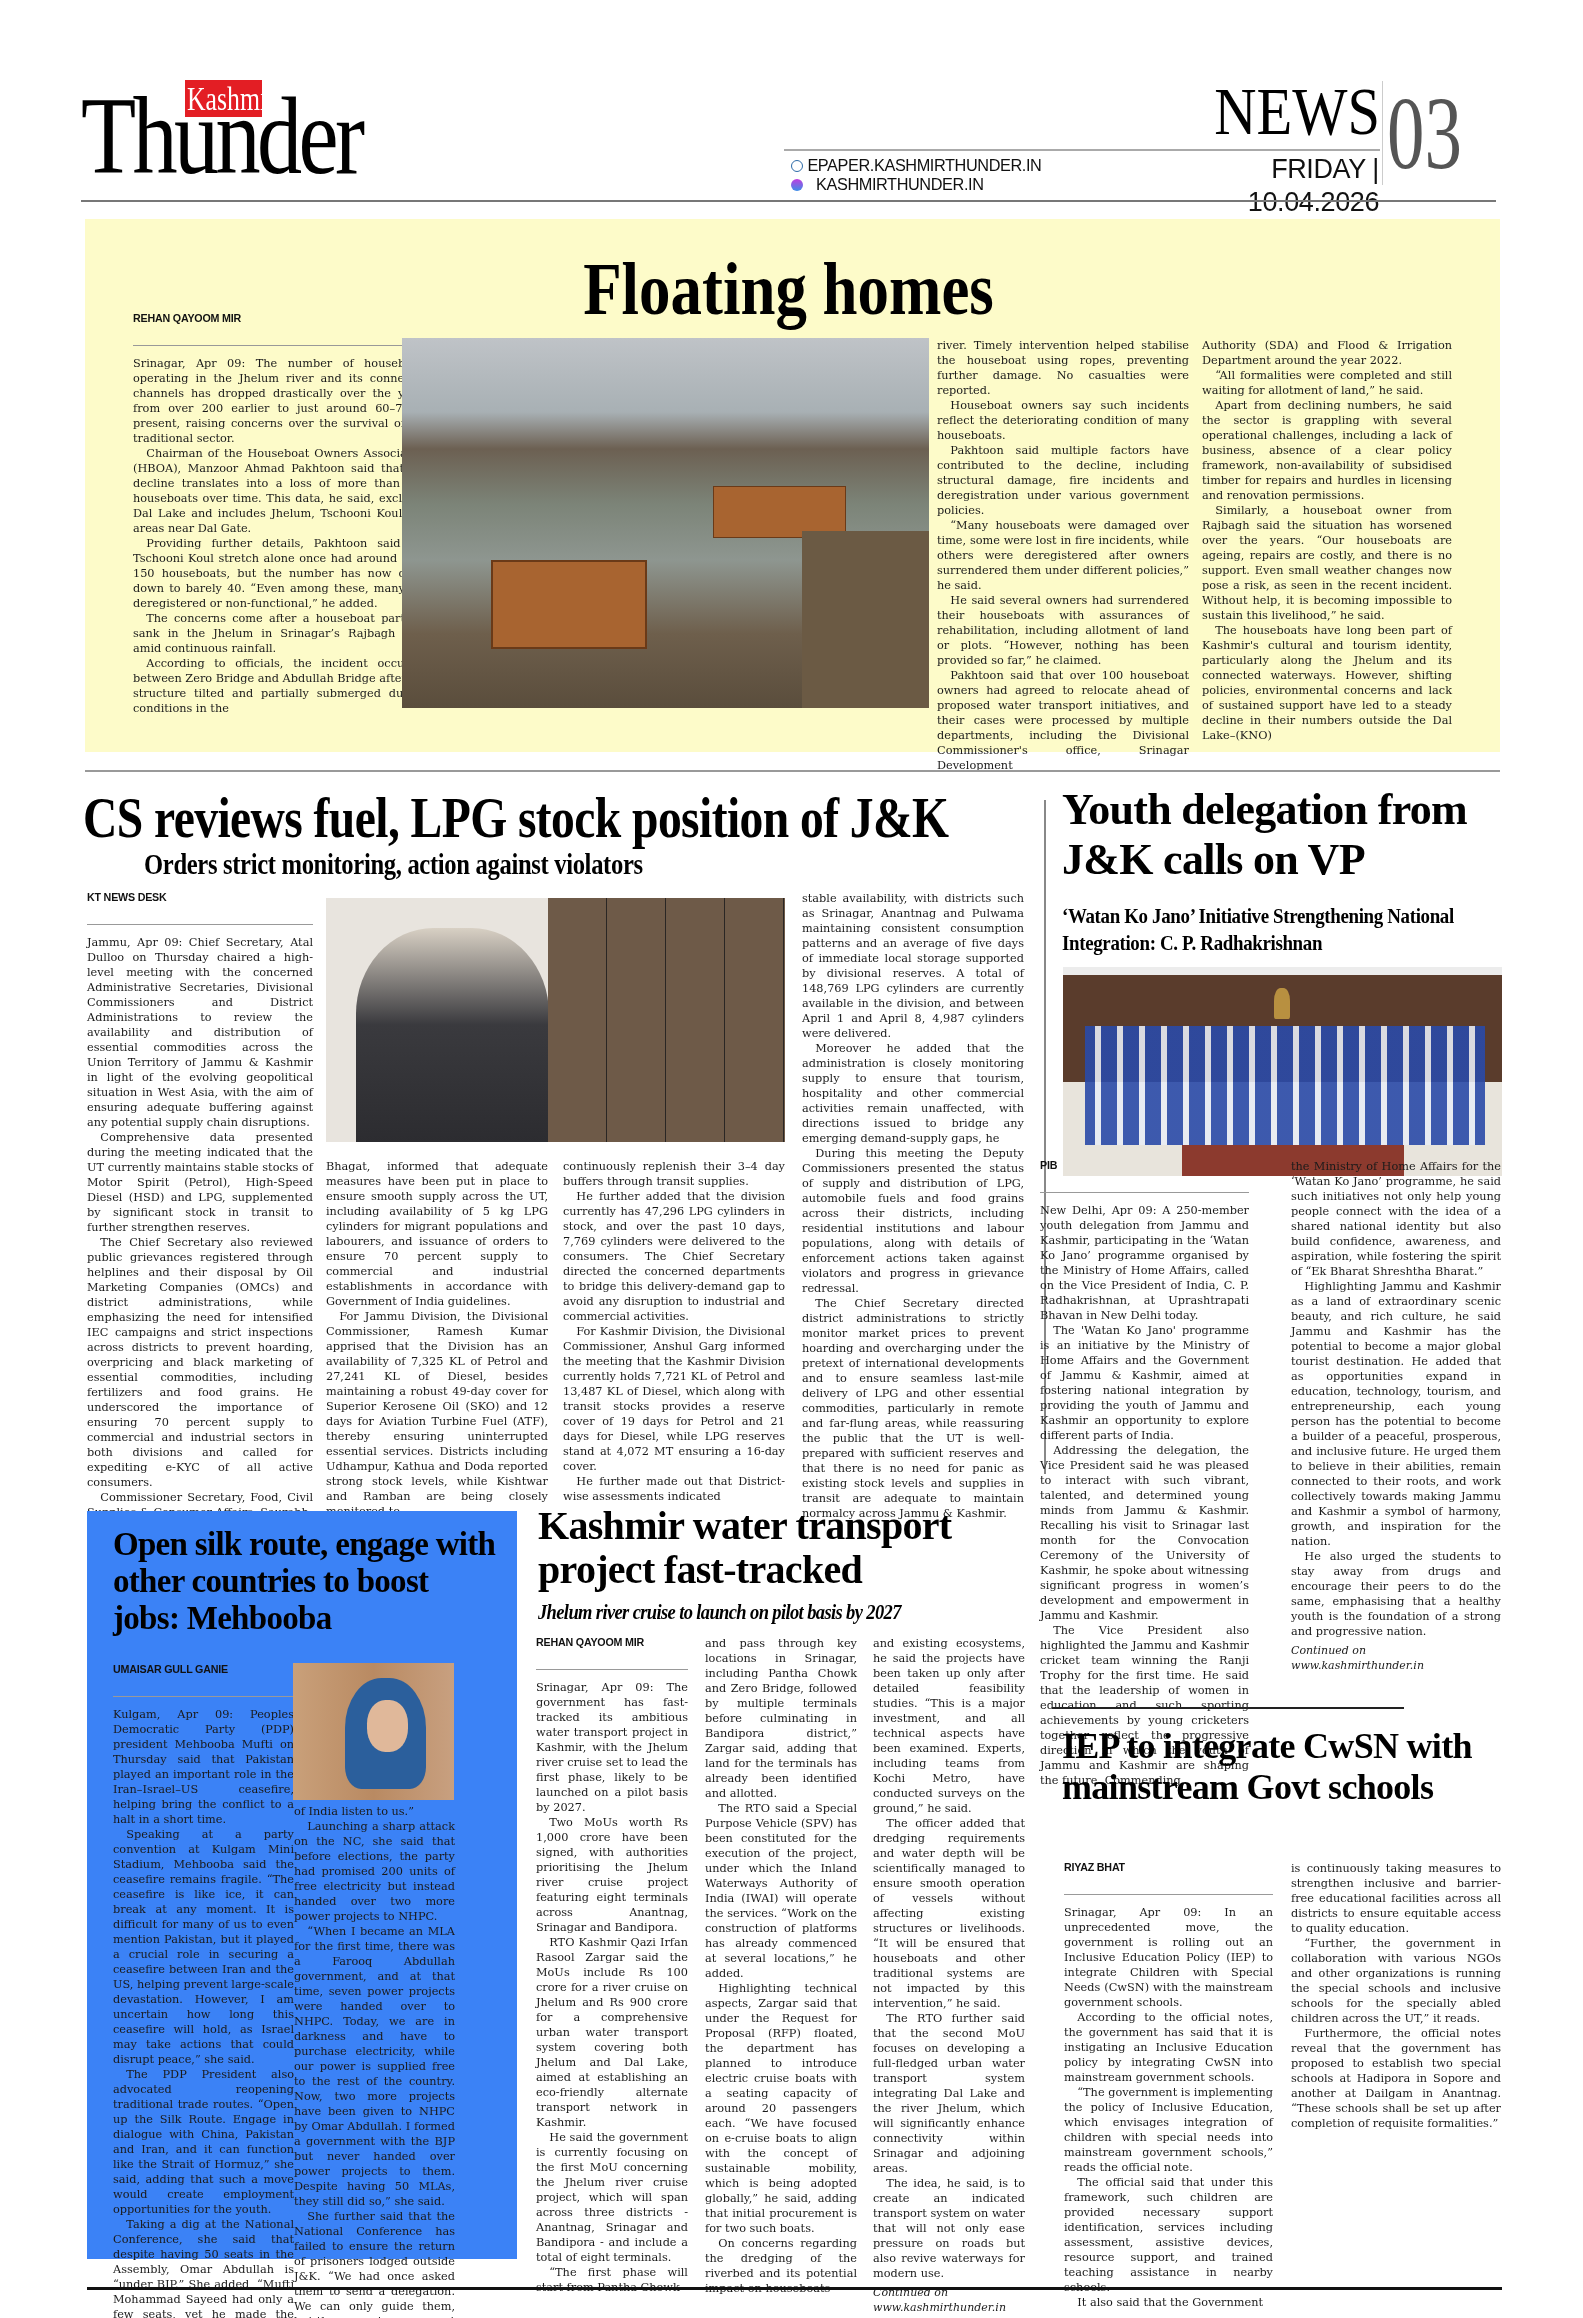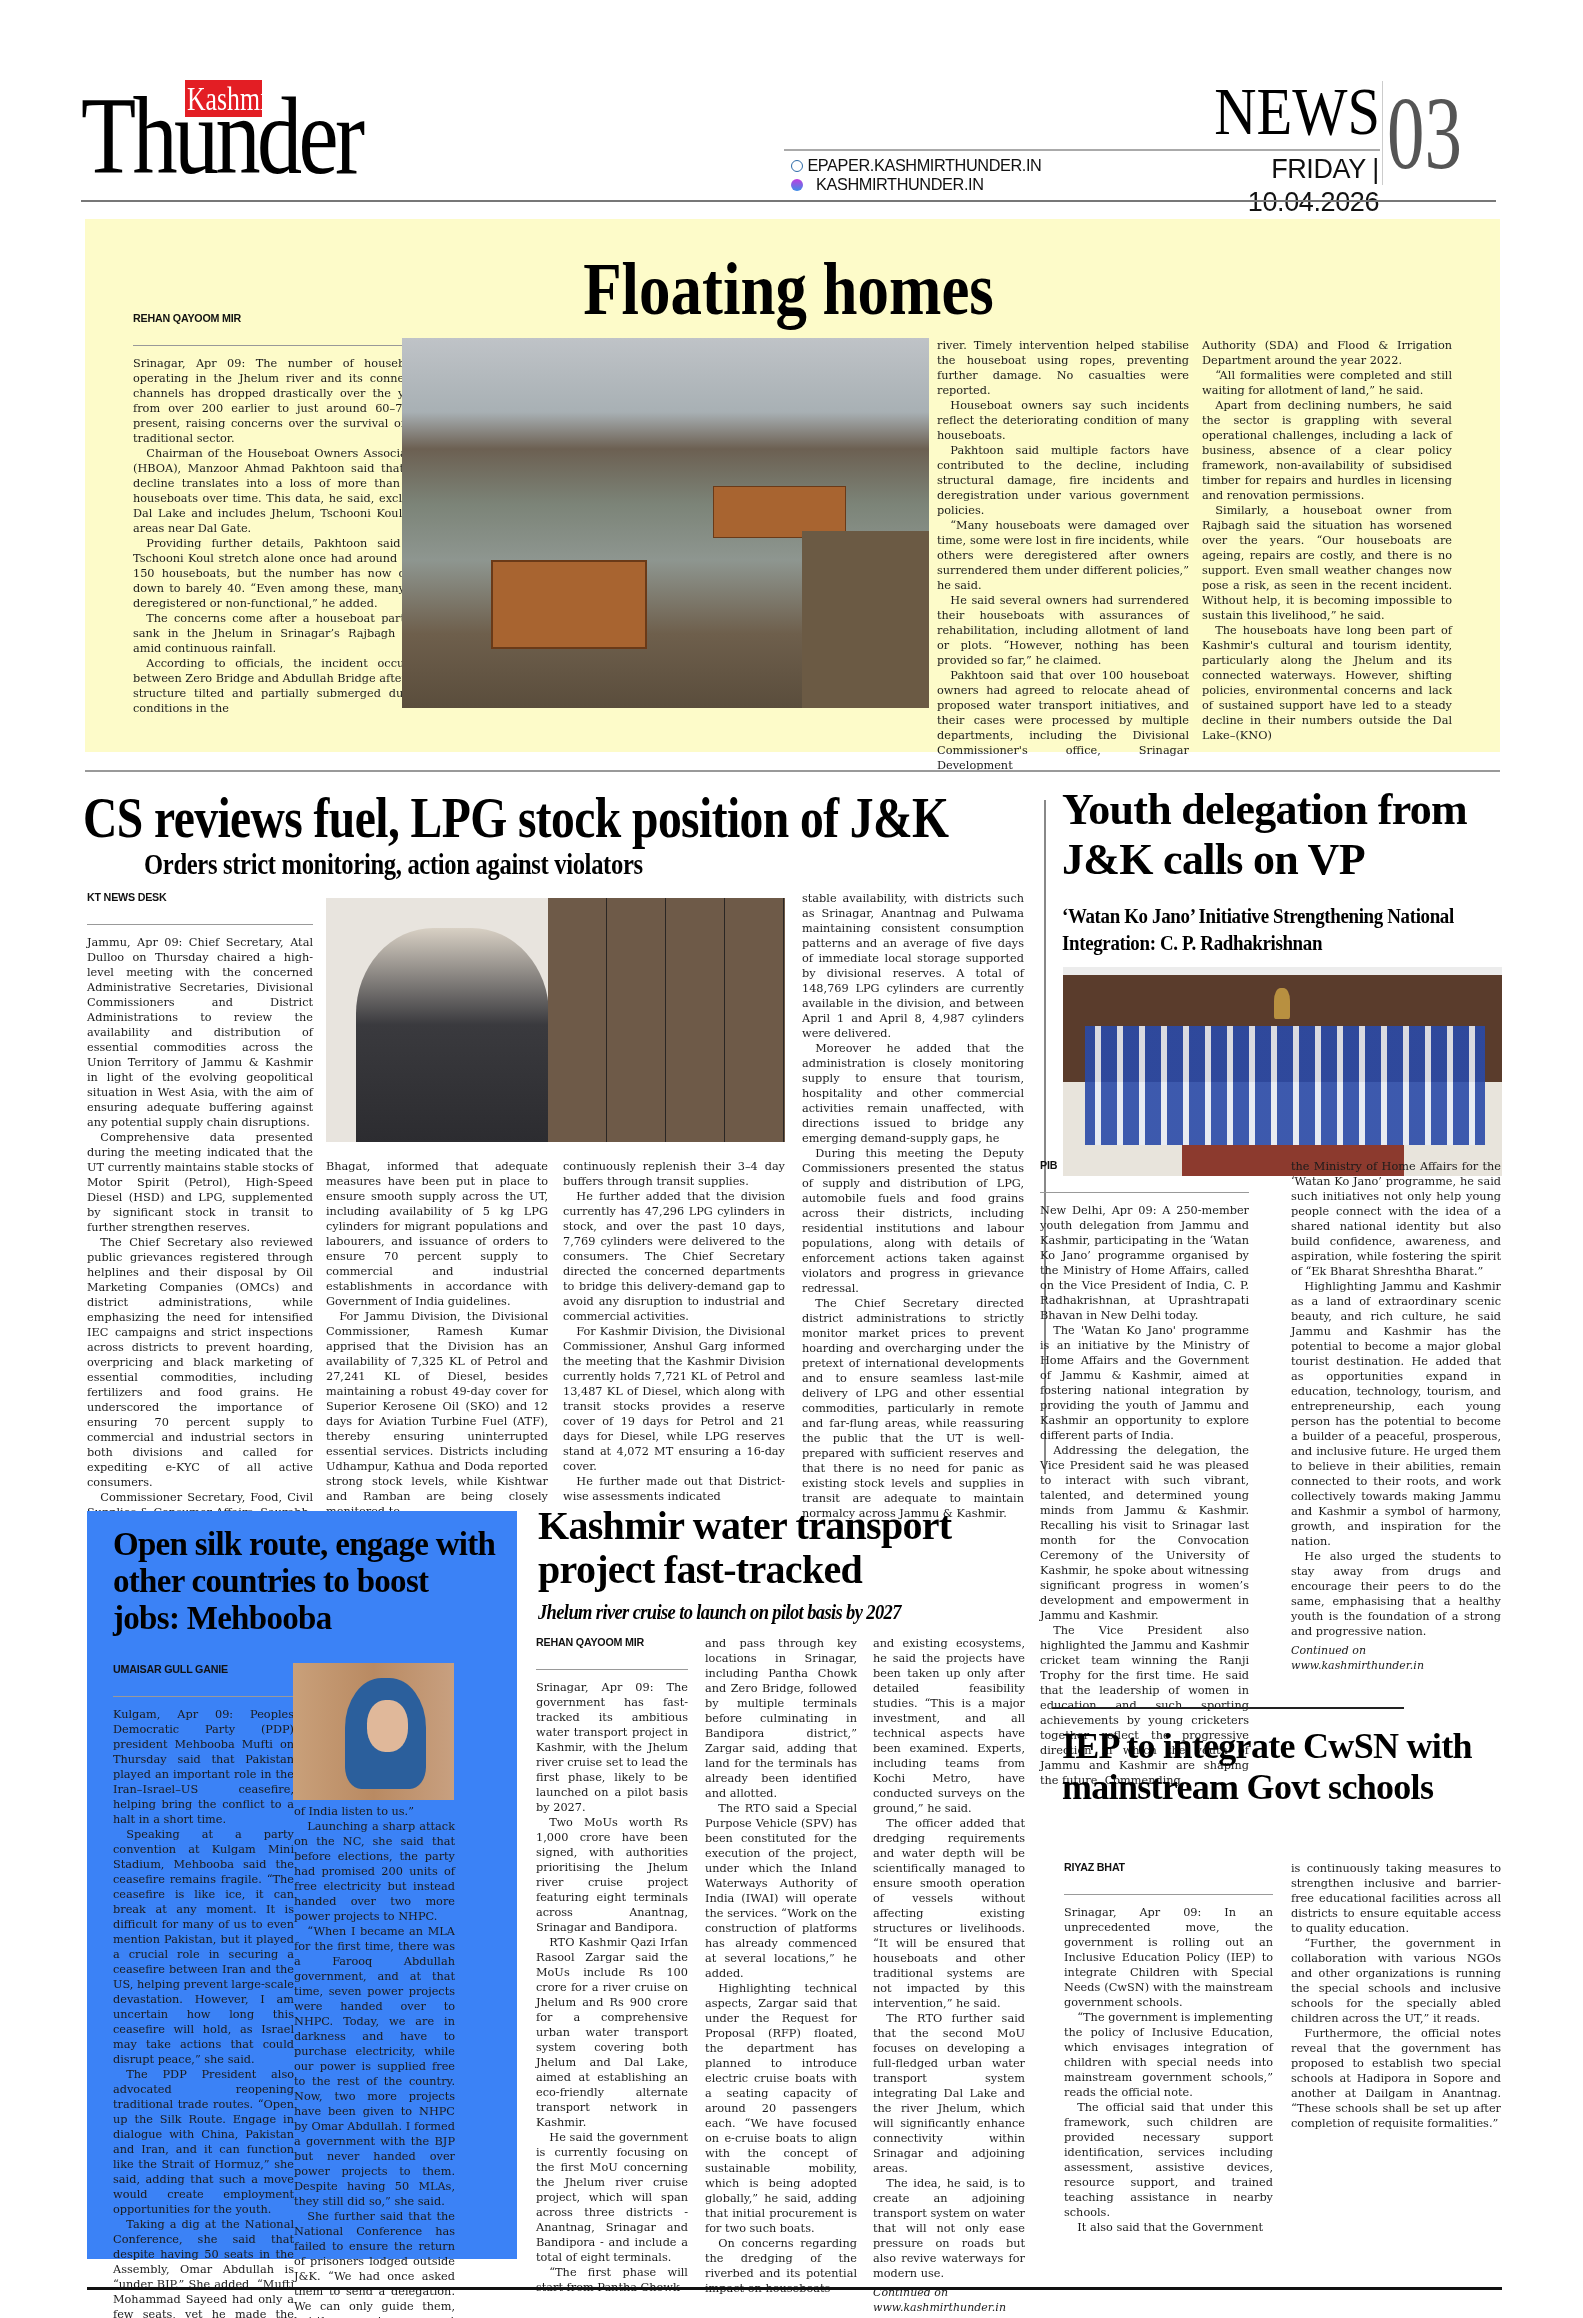--- a/index.html
+++ b/index.html
@@ -195,33 +195,34 @@
   <div class="abs body-text" style="left:705px;top:1636px;width:152px">
     <p class="first">and pass through key locations in Srinagar, including Pantha Chowk and Zero Bridge, followed by multiple terminals before culminating in Bandipora district,” Zargar said, adding that land for the terminals has already been identified and allotted.</p>
     <p>The RTO said a Special Purpose Vehicle (SPV) has been constituted for the execution of the project, under which the Inland Waterways Authority of India (IWAI) will operate the services. “Work on the construction of platforms has already commenced at several locations,” he added.</p>
     <p>Highlighting technical aspects, Zargar said that under the Request for Proposal (RFP) floated, the department has planned to introduce electric cruise boats with a seating capacity of around 20 passengers each. “We have focused on e-cruise boats to align with the concept of sustainable mobility, which is being adopted globally,” he said, adding that initial procurement is for two such boats.</p>
     <p>On concerns regarding the dredging of the riverbed and its potential impact on houseboats</p>
   </div>
   <div class="abs body-text" style="left:873px;top:1636px;width:152px">
     <p class="first">and existing ecosystems, he said the projects have been taken up only after detailed feasibility studies. “This is a major investment, and all technical aspects have been examined. Experts, including teams from Kochi Metro, have conducted surveys on the ground,” he said.</p>
     <p>The officer added that dredging requirements and water depth will be scientifically managed to ensure smooth operation of vessels without affecting existing structures or livelihoods. “It will be ensured that houseboats and other traditional systems are not impacted by this intervention,” he said.</p>
     <p>The RTO further said that the second MoU focuses on developing a full-fledged urban water transport system integrating Dal Lake and the river Jhelum, which will significantly enhance connectivity within Srinagar and adjoining areas.</p>
-    <p>The idea, he said, is to create an adjoining transport system on water that will not only ease pressure on roads but also revive waterways for modern use.</p>
+    <p>The idea, he said, is to create an indicated transport system on water that will not only ease pressure on roads but also revive waterways for modern use.</p>
     <div class="cont" style="margin-top:4.4px">Continued on</div>
     <div class="cont">www.kashmirthunder.in</div>
   </div>
 </section>
 
 <section>
   <h2 class="abs hl" style="left:1062px;top:1726px;width:444px;font-size:36px;line-height:41px">IEP to integrate CwSN with mainstream Govt schools</h2>
 
   <div class="abs" style="left:1064px;top:1861px;width:209px">
     <div class="byline">RIYAZ BHAT</div>
     <div class="body-text">
       <p class="first">Srinagar, Apr 09: In an unprecedented move, the government is rolling out an Inclusive Education Policy (IEP) to integrate Children with Special Needs (CwSN) with the mainstream government schools.</p>
+      <p>According to the official notes, the government has said that it is instigating an Inclusive Education policy by integrating CwSN into mainstream government schools.</p>
       <p>“The government is implementing the policy of Inclusive Education, which envisages integration of children with special needs into mainstream government schools,” reads the official note.</p>
       <p>The official said that under this framework, such children are provided necessary support identification, services including assessment, assistive devices, resource support, and trained teaching assistance in nearby schools.</p>
       <p>It also said that the Government</p>
     </div>
   </div>
   <div class="abs body-text" style="left:1291px;top:1861px;width:210px">
     <p class="first">is continuously taking measures to strengthen inclusive and barrier-free educational facilities across all districts to ensure equitable access to quality education.</p>
     <p>“Further, the government in collaboration with various NGOs and other organizations is running the special schools and inclusive schools for the specially abled children across the UT,” it reads.</p>
     <p>Furthermore, the official notes reveal that the government has proposed to establish two special schools at Hadipora in Sopore and another at Dailgam in Anantnag. “These schools shall be set up after completion of requisite formalities.”</p>
   </div>

